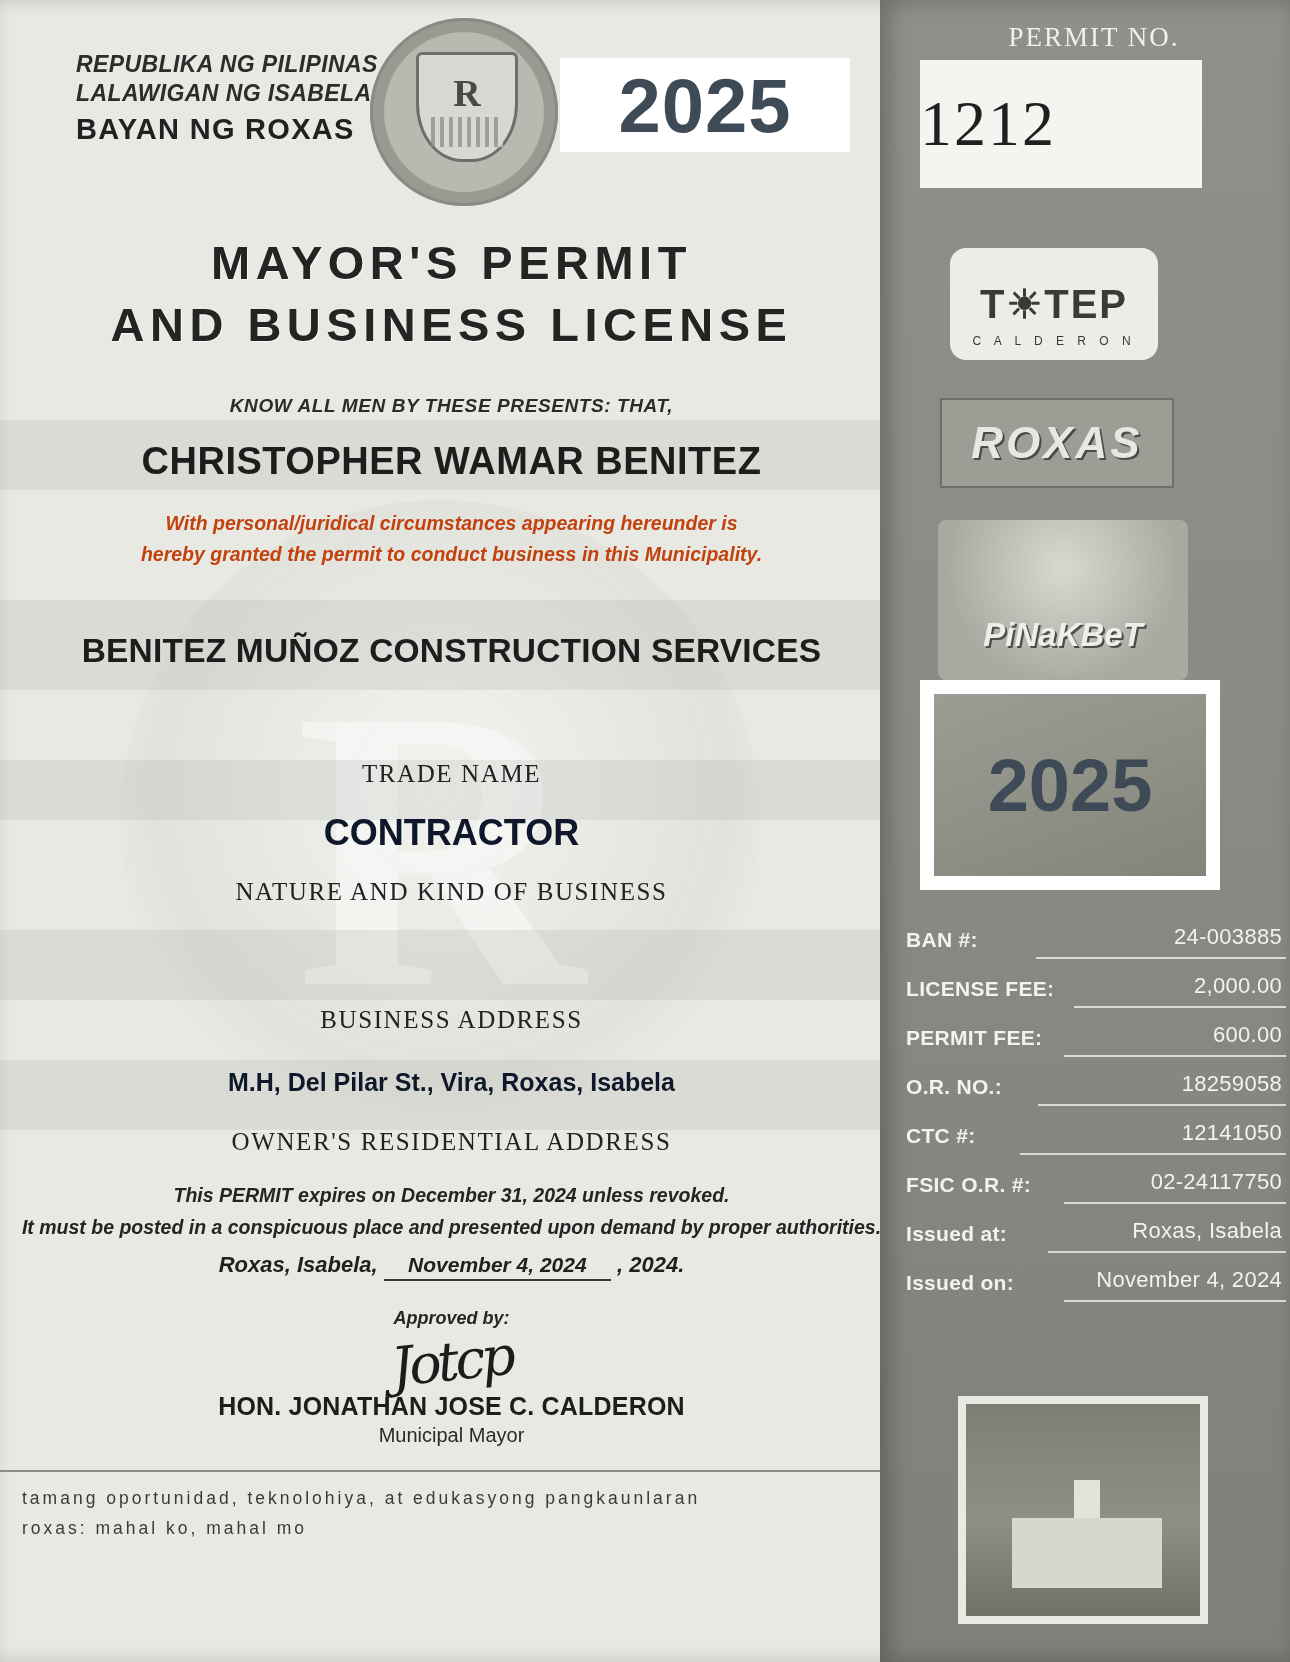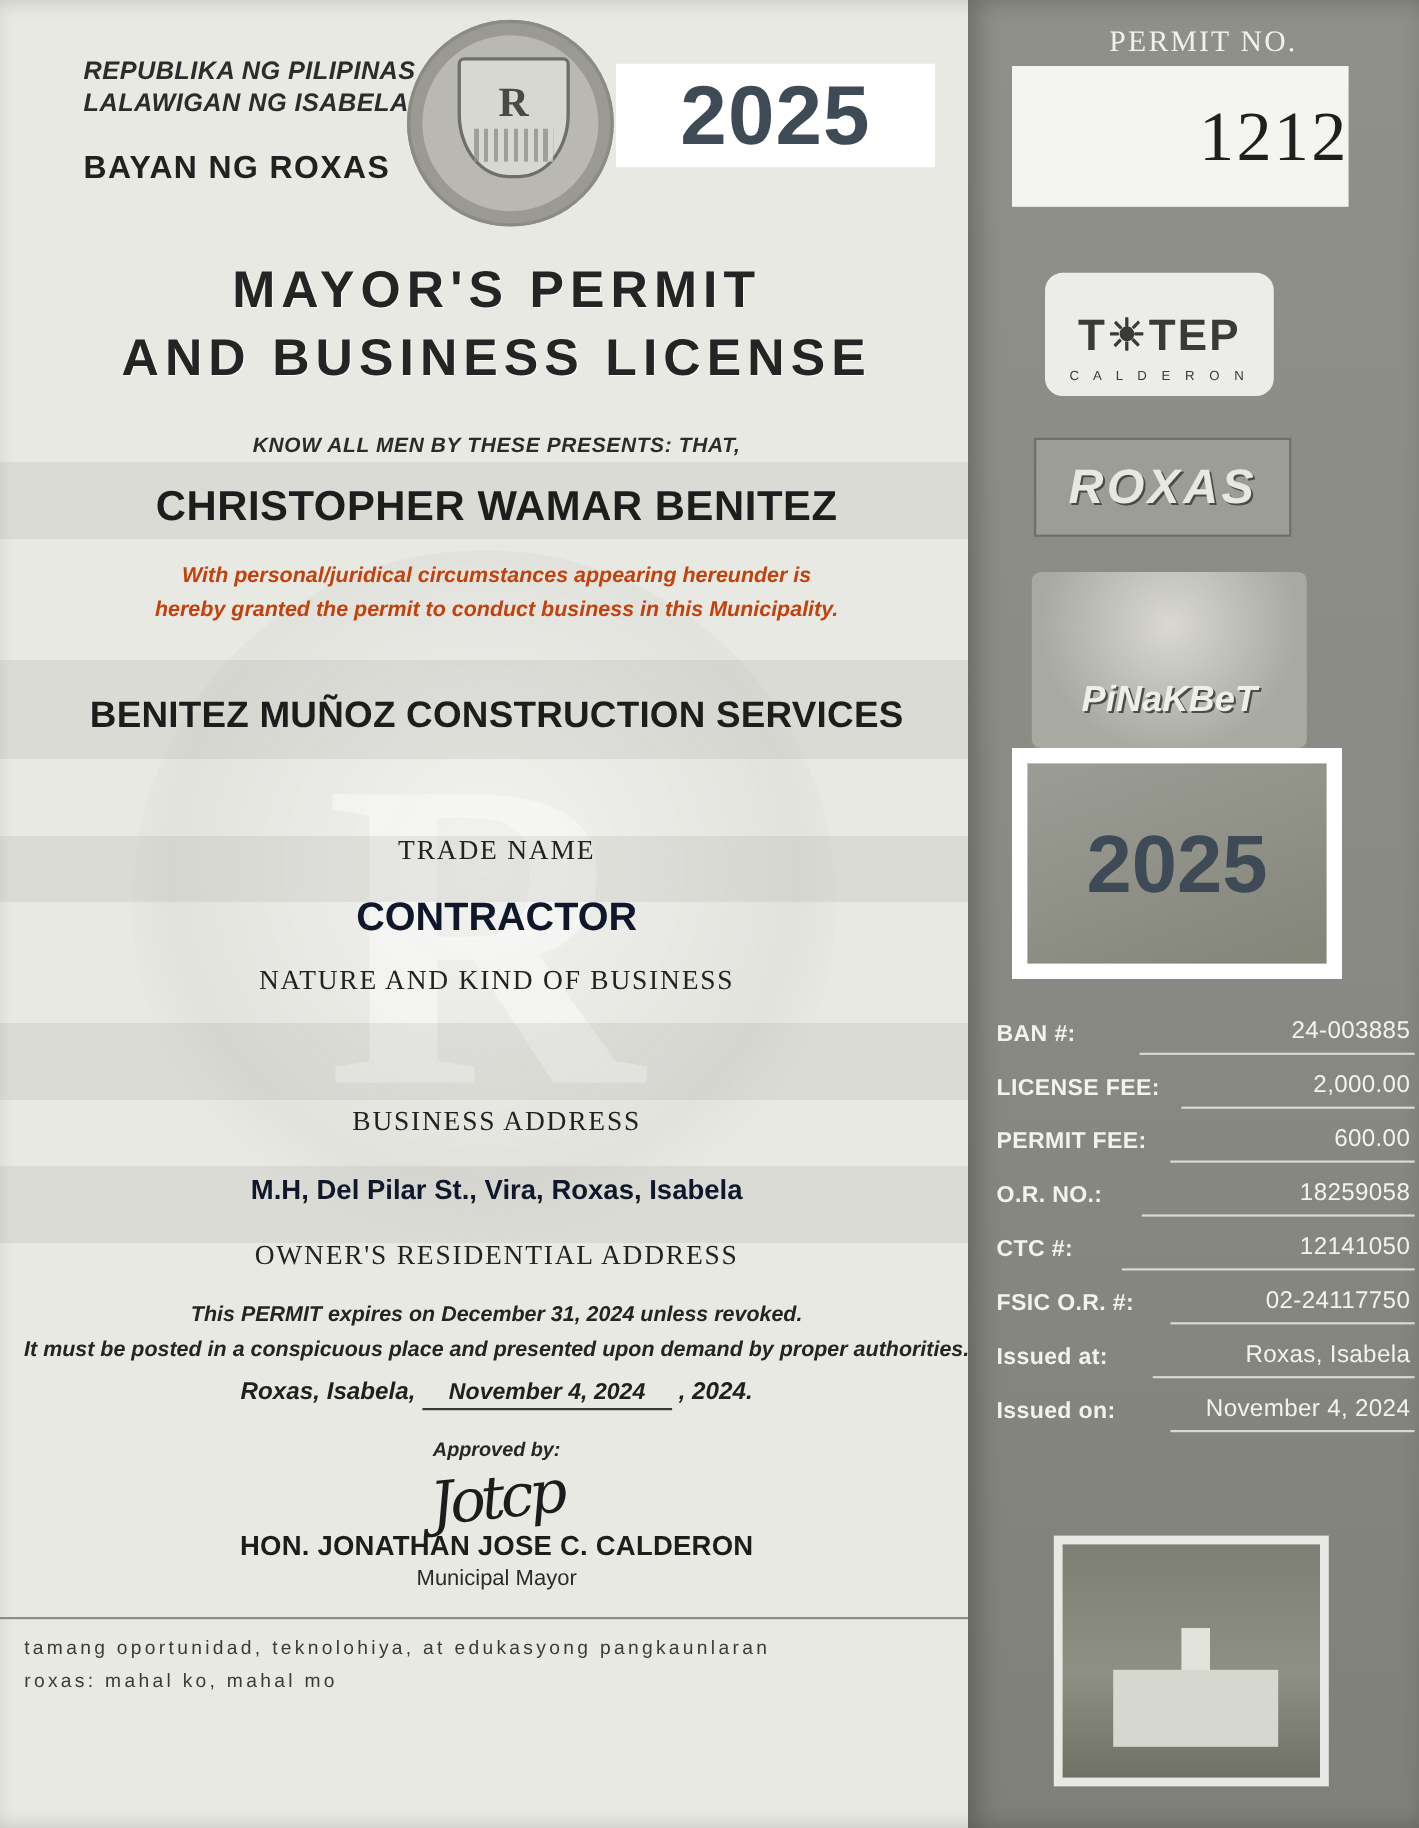--- a/index.html
+++ b/index.html
@@ -68,21 +68,21 @@
   }
   .hdr-line1, .hdr-line2 {
     font-style: italic;
     font-weight: bold;
     font-size: 23px;
     letter-spacing: 0.4px;
     color: #2c2c2c;
     line-height: 1.28;
   }
   .hdr-town {
-    margin-top: 28px;
+    margin-top: 4px;
     font-weight: bold;
     font-size: 29px;
     letter-spacing: 1.3px;
     color: #212121;
   }
 
   
   .seal {
     position: absolute;
     left: 370px;
@@ -341,22 +341,21 @@
   }
   .permit-no-box {
     position: absolute;
     left: 22px;
     top: 60px;
     width: 282px;
     height: 128px;
     background: #f4f4f0;
     display: flex;
     align-items: center;
-    justify-content: flex-end;
-    padding-left: 24px;
+    justify-content: flex-start;
   }
   .permit-no-value {
     font-family: "Liberation Serif", serif;
     font-size: 64px;
     letter-spacing: 2px;
     color: #1f1f1f;
   }
 
   .logo-card {
     position: absolute;

